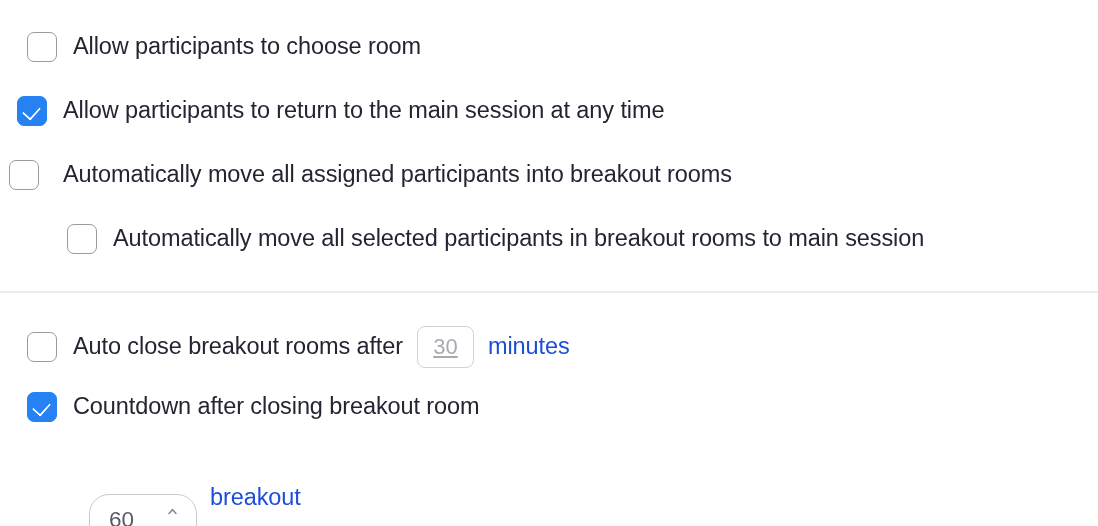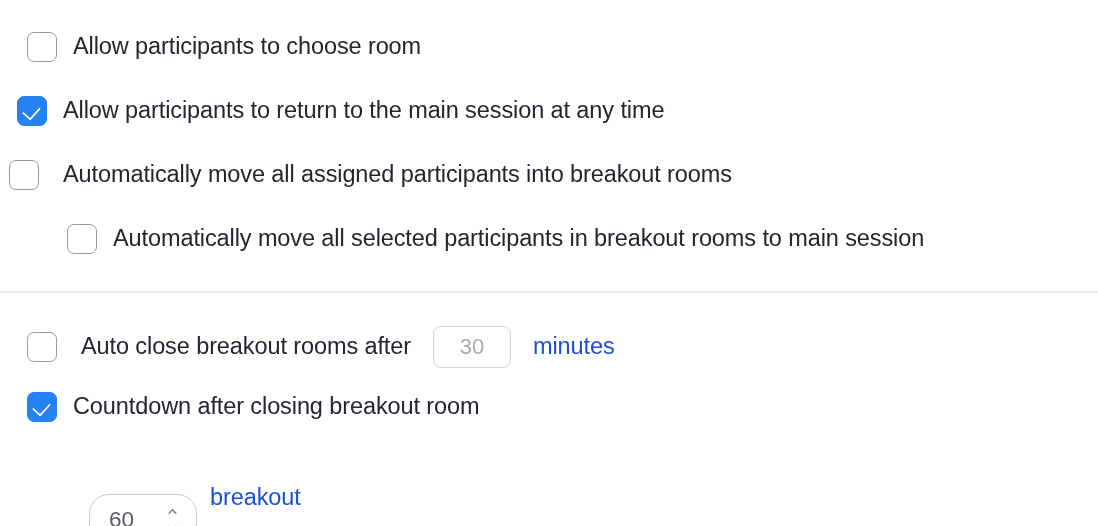--- a/index.html
+++ b/index.html
@@ -74,34 +74,35 @@
   .divider {
     position: absolute;
     left: 0;
     width: 1098px;
     height: 1.6px;
     background: #ebebef;
   }
 
   
   .num-input {
-    width: 78px;
+    width: 57px;
     height: 42px;
     box-sizing: border-box;
     border: 1.5px solid #d2d2d8;
     border-radius: 8px;
     background: #ffffff;
     display: flex;
     align-items: center;
     justify-content: center;
     margin-left: 14px;
     margin-right: 14px;
     font-size: 22px;
     color: #a9a9b2;
     padding-bottom: 1px;
+    text-decoration: underline;
   }
 
   
   .stepper {
     width: 108px;
     height: 52px;
     box-sizing: border-box;
     border: 1.5px solid #c9c9d1;
     border-radius: 20px;
     background: #ffffff;
@@ -171,21 +172,21 @@
     <span class="row-label">Automatically move all assigned participants into breakout rooms</span>
   </div>
 
   <div class="row" style="left:27px; top:224px;margin-left:40px;">
     <span class="cb"><i class="tick"></i></span>
     <span class="row-label">Automatically move all selected participants in breakout rooms to main session</span>
   </div>
 
   <div class="divider" style="top:291px;"></div>
 
-  <div class="row" style="left:27px; top:326px;gap:8px;">
+  <div class="row" style="left:27px; top:326px;">
     <span class="cb"><i class="tick"></i></span>
     <span class="row-label">Auto close breakout rooms after</span>
     <span class="num-input">30</span>
     <span class="unit">minutes</span>
   </div>
 
   <div class="row" style="left:27px; top:392px;align-items:center;">
     <span class="cb checked">
         <i class="tick"></i>
       </span>

